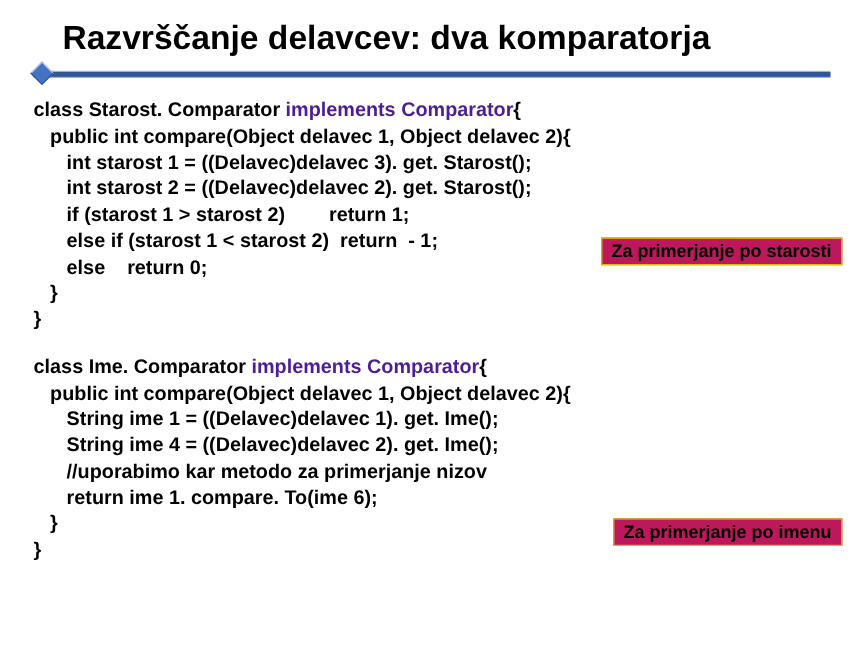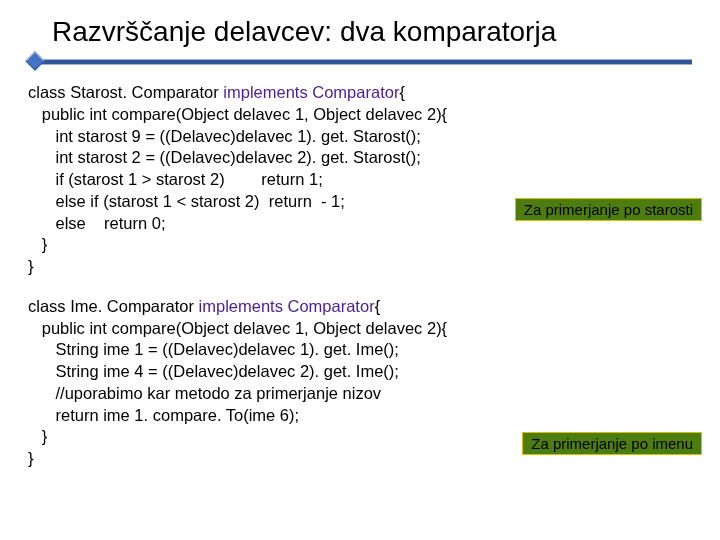--- a/index.html
+++ b/index.html
@@ -10,20 +10,21 @@
     background: #fff;
     font-family: Arial, Helvetica, sans-serif;
     overflow: hidden;
   }
   .slide {
     position: relative;
     width: 720px;
     height: 396px;
     box-sizing: border-box;
     padding: 12px 28px 28px 28px;
+    font-weight: bold;
   }
   .title {
     font-size: 28px;
     color: #000;
     margin: 4px 0 6px 24px;
   }
   .rule {
     position: relative;
     height: 14px;
     margin-bottom: 14px;
@@ -52,21 +53,21 @@
     font-family: Arial, Helvetica, sans-serif;
   }
   .code .hl {
     color: #4c1d95;
   }
   .block2 {
     margin-top: 18px;
   }
   .callout {
     position: absolute;
-    background: #4d7c0f;
+    background: #be185d;
     border: 1px solid #d4c200;
     font-size: 15px;
     padding: 2px 8px;
     color: #000;
     white-space: nowrap;
   }
   .callout.c1 { right: 18px; top: 198px; }
   .callout.c2 { right: 18px; top: 432px; }
 </style>
 </head>
@@ -76,21 +77,21 @@
 
   <div class="title">Razvrščanje delavcev: dva komparatorja</div>
 
   <div class="rule">
     <div class="bar"></div>
     <div class="diamond"></div>
   </div>
 
   <pre class="code"><span>class Starost. Comparator </span><span class="hl">implements Comparator</span><span>{</span>
 <span>   public int compare(Object delavec 1, Object delavec 2){</span>
-<span>      int starost 9 = ((Delavec)delavec 1). get. Starost();</span>
+<span>      int starost 1 = ((Delavec)delavec 3). get. Starost();</span>
 <span>      int starost 2 = ((Delavec)delavec 2). get. Starost();</span>
 <span>      if (starost 1 &gt; starost 2)        return 1;</span>
 <span>      else if (starost 1 &lt; starost 2)  return  - 1;</span>
 <span>      else    return 0;</span>
 <span>   }</span>
 <span>}</span></pre>
 
   <pre class="code block2"><span>class Ime. Comparator </span><span class="hl">implements Comparator</span><span>{</span>
 <span>   public int compare(Object delavec 1, Object delavec 2){</span>
 <span>      String ime 1 = ((Delavec)delavec 1). get. Ime();</span>

